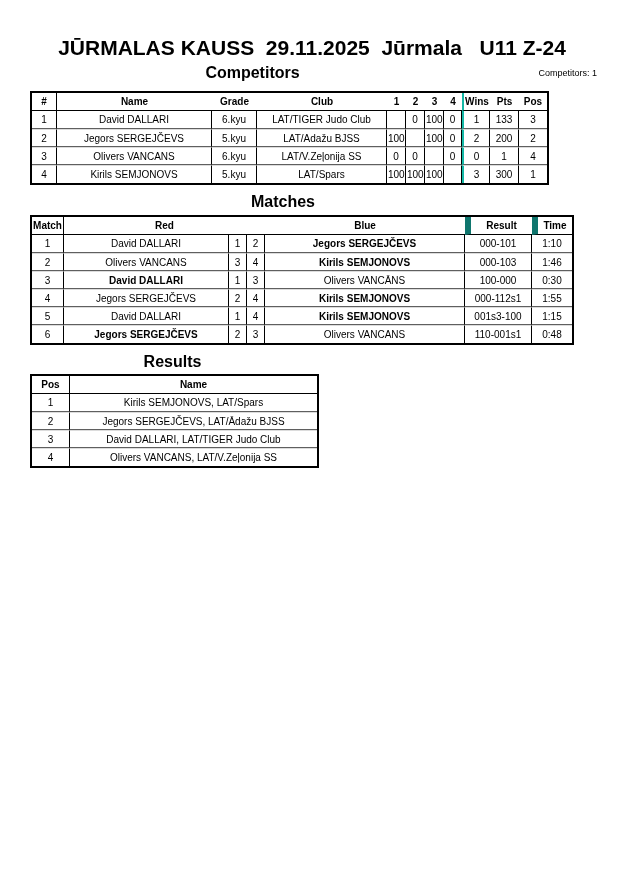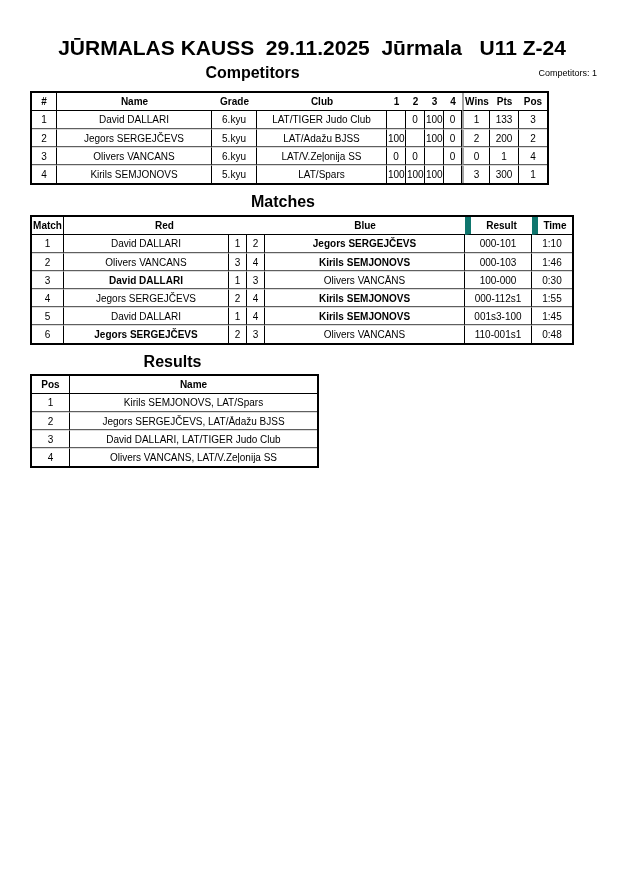--- a/index.html
+++ b/index.html
@@ -39,21 +39,21 @@
     font-size: 10px; height: 18px; padding: 0 1px;
     white-space: nowrap; overflow: hidden;
     text-align: center; vertical-align: middle;
   }
   table.rpt th { font-weight: bold; border-bottom: 1px solid #000; }
   table.rpt tbody tr:not(:first-child) td { border-top: 1px solid #dcdcdc; }
   table.rpt tbody tr:not(:last-child) td { border-bottom: 1px solid #5f5f5f; }
 
   .vr  { border-right: 1px solid #000; }
   .vl  { border-left: 6px solid #0f766e; }
-  .thick-l { border-left: 2px solid #a3a3a3; }
+  .thick-l { border-left: 2px solid #14b8a6; }
   .left { text-align: left; }
   .pad4  { padding-left: 4px; }
   .pad6  { padding-left: 6px; }
   .pad8  { padding-left: 8px; }
   .pad10 { padding-left: 10px; }
   .red-head { padding-right: 36px; }
   .bold { font-weight: bold; }
 
   #competitors-table { left: 30px; top: 91px;  width: 515px; }
   #matches-table     { left: 30px; top: 215px; width: 540px; }
@@ -210,21 +210,21 @@
       <td class="vr">000-112s1</td>
       <td>1:55</td>
     </tr>
     <tr>
       <td class="vr">5</td>
       <td class="vr left pad10">David DALLARI</td>
       <td class="vr">1</td>
       <td class="vr">4</td>
       <td class="vr left pad10 bold">Kirils SEMJONOVS</td>
       <td class="vr">001s3-100</td>
-      <td>1:45</td>
+      <td>1:15</td>
     </tr>
     <tr>
       <td class="vr">6</td>
       <td class="vr left pad10 bold">Jegors SERGEJČEVS</td>
       <td class="vr">2</td>
       <td class="vr">3</td>
       <td class="vr left pad10">Olivers VANCANS</td>
       <td class="vr">110-001s1</td>
       <td>0:48</td>
     </tr>

